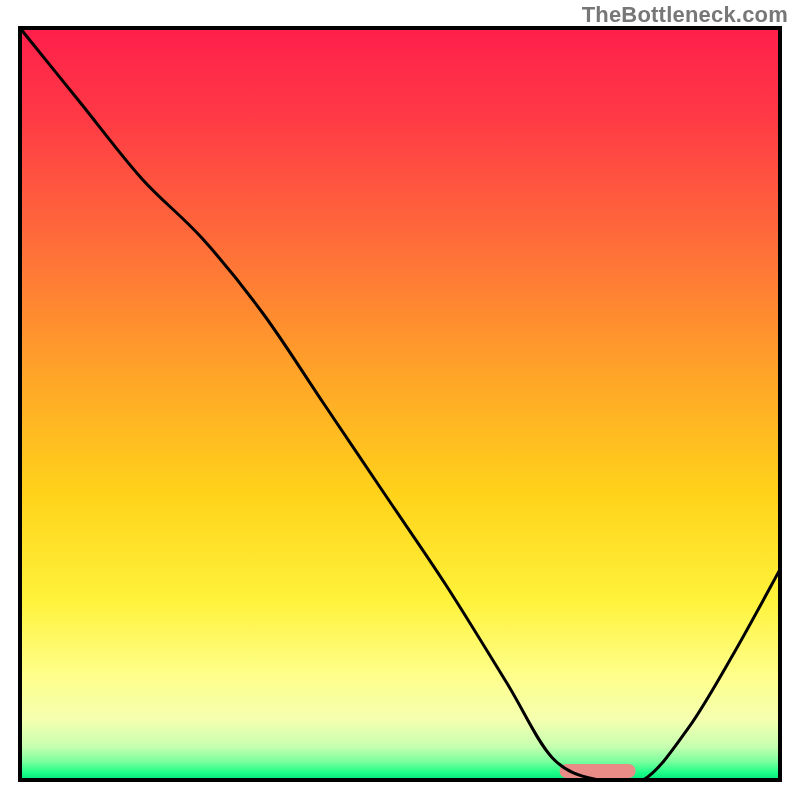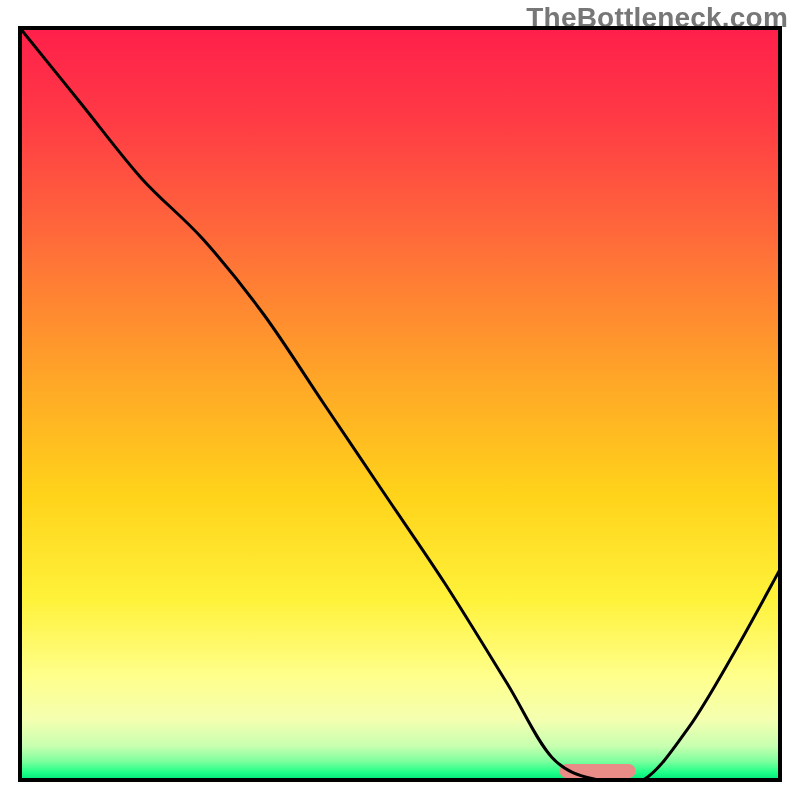--- a/index.html
+++ b/index.html
@@ -13,21 +13,21 @@
   }
   .canvas {
     position: relative;
     width: 800px;
     height: 800px;
   }
   .watermark {
     position: absolute;
     top: 2px;
     right: 12px;
-    font-size: 28px;
+    font-size: 22px;
     font-weight: 600;
     color: #777777;
     letter-spacing: 0.2px;
   }
   svg.plot {
     position: absolute;
     left: 0;
     top: 0;
     width: 800px;
     height: 800px;

